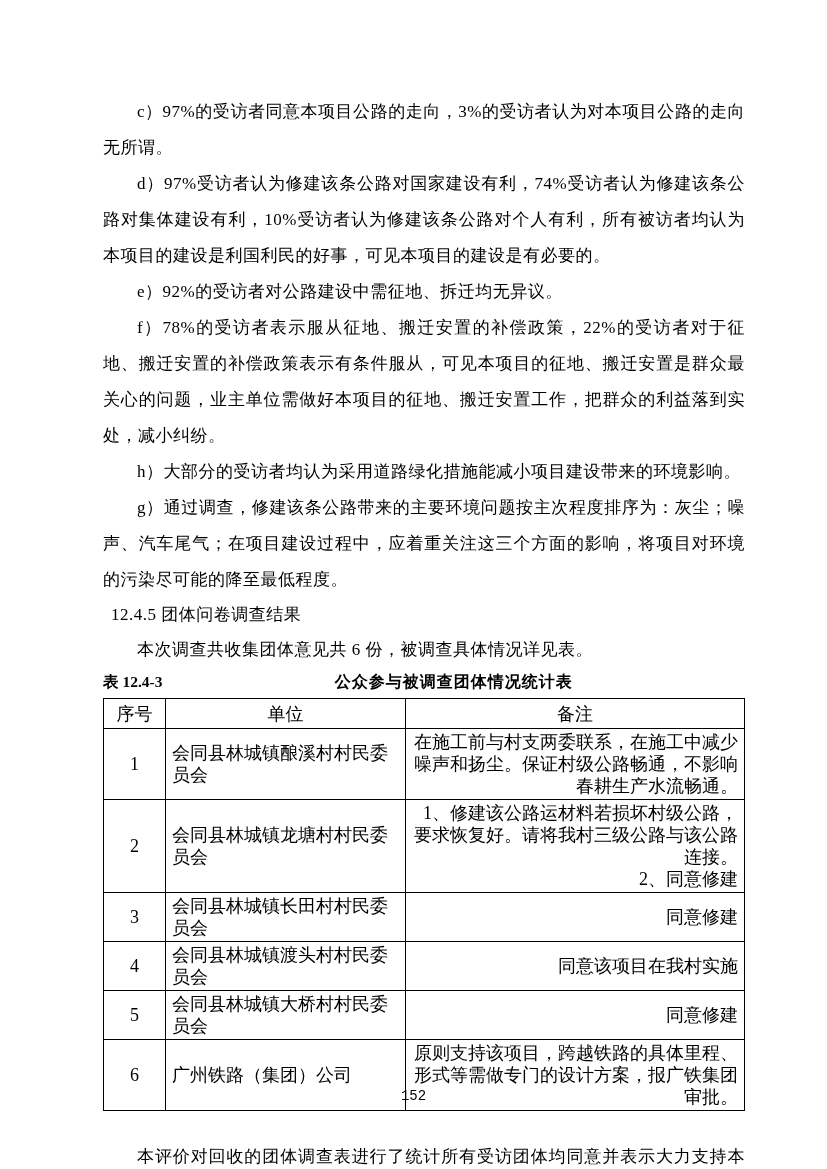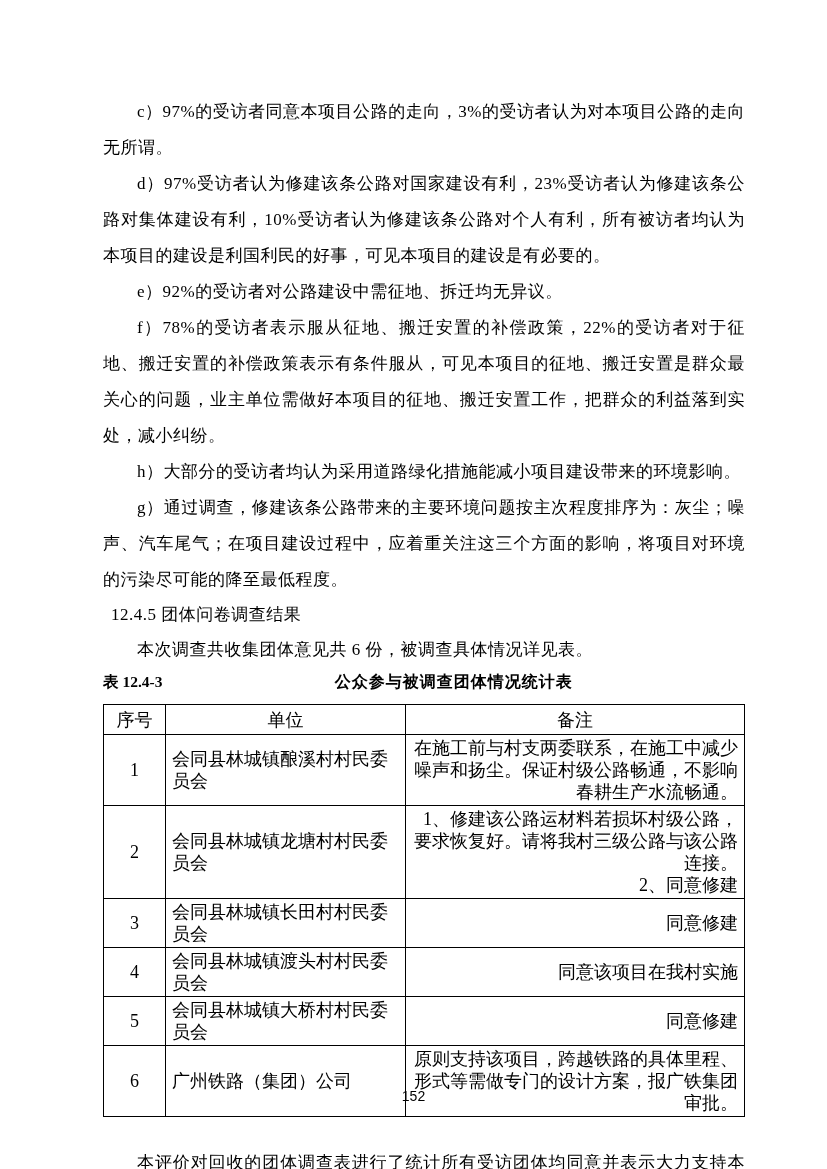--- a/index.html
+++ b/index.html
@@ -36,21 +36,21 @@
     font-size: 17px;
     font-weight: normal;
     line-height: 34px;
     padding-left: 8px;
     letter-spacing: 0.5px;
   }
   .table-caption {
     display: flex;
     align-items: baseline;
     margin-top: 4px;
-    margin-bottom: 11px;
+    margin-bottom: 5px;
   }
   .table-label {
     font-weight: bold;
     font-size: 15.5px;
     white-space: nowrap;
   }
   .table-title {
     flex: 1;
     text-align: center;
     font-weight: bold;
@@ -90,31 +90,31 @@
   .closing {
     margin-top: 28px;
   }
   .page-number {
     position: absolute;
     top: 1088px;
     left: 0;
     width: 100%;
     text-align: center;
     font-size: 14px;
-    font-family: Liberation Sans, sans-serif;
+    font-family: Liberation Mono, monospace;
   }
 </style>
 </head>
 <body>
 
 <div class="page">
   <div class="content">
 
     <p class="para">c）97%的受访者同意本项目公路的走向，3%的受访者认为对本项目公路的走向无所谓。</p>
-    <p class="para">d）97%受访者认为修建该条公路对国家建设有利，23%受访者认为修建该条公路对集体建设有利，10%受访者认为修建该条公路对个人有利，所有被访者均认为本项目的建设是利国利民的好事，可见本项目的建设是有必要的。</p>
+    <p class="para">d）97%受访者认为修建该条公路对国家建设有利，74%受访者认为修建该条公路对集体建设有利，10%受访者认为修建该条公路对个人有利，所有被访者均认为本项目的建设是利国利民的好事，可见本项目的建设是有必要的。</p>
     <p class="para">e）92%的受访者对公路建设中需征地、拆迁均无异议。</p>
     <p class="para">f）78%的受访者表示服从征地、搬迁安置的补偿政策，22%的受访者对于征地、搬迁安置的补偿政策表示有条件服从，可见本项目的征地、搬迁安置是群众最关心的问题，业主单位需做好本项目的征地、搬迁安置工作，把群众的利益落到实处，减小纠纷。</p>
     <p class="para">h）大部分的受访者均认为采用道路绿化措施能减小项目建设带来的环境影响。</p>
     <p class="para">g）通过调查，修建该条公路带来的主要环境问题按主次程度排序为：灰尘；噪声、汽车尾气；在项目建设过程中，应着重关注这三个方面的影响，将项目对环境的污染尽可能的降至最低程度。</p>
 
     <h3 class="section-heading">12.4.5 团体问卷调查结果</h3>
     <p class="para">本次调查共收集团体意见共 6 份，被调查具体情况详见表。</p>
 
     <div class="table-caption">
       <span class="table-label">表 12.4-3</span>

